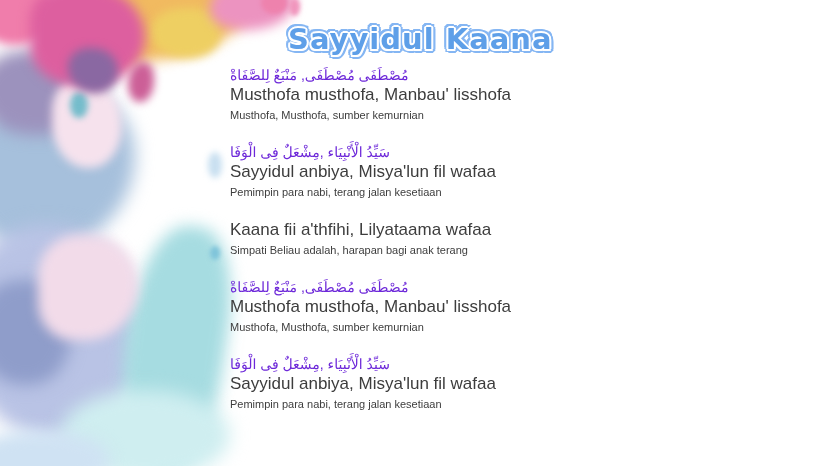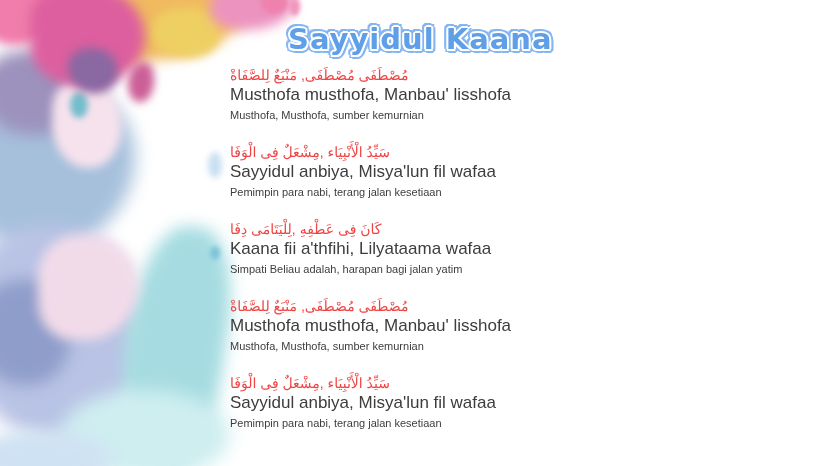--- a/index.html
+++ b/index.html
@@ -48,21 +48,21 @@
       -4px 0 0 #85b6f3, 4px 0 0 #85b6f3, 0 -4px 0 #85b6f3, 0 4px 0 #85b6f3,
       -3px -3px 0 #85b6f3, 3px -3px 0 #85b6f3, -3px 3px 0 #85b6f3, 3px 3px 0 #85b6f3,
       -4px -2px 0 #85b6f3, 4px 2px 0 #85b6f3, -2px -4px 0 #85b6f3, 2px 4px 0 #85b6f3;
     white-space:nowrap;
   }
 
   
   .lyrics { position:absolute; left:230px; top:66px; color:#3d3d3d; }
   .stanza { margin:0 0 18px 0; }
   .stanza p { margin:0; white-space:nowrap; }
-  .arabic  { font-size:14px; line-height:19px; color:#ef4444; direction:rtl; text-align:left; }
+  .arabic  { font-size:14px; line-height:19px; color:#6d28d9; direction:rtl; text-align:left; }
   .translit{ font-size:17px; line-height:20px; }
   .trans   { font-size:11px; line-height:20px; }
 </style>
 </head>
 <body>
 
 <div class="wc">
   <div class="b b-steelblue"></div>
   <div class="b b-purplegray"></div>
   <div class="b b-periwinkle"></div>
@@ -96,23 +96,22 @@
     <p class="trans">Musthofa, Musthofa, sumber kemurnian</p>
   </div>
 
   <div class="stanza">
     <p class="arabic" dir="rtl">سَيِّدُ الْأَنْبِيَاء ,مِشْعَلٌ فِى الْوَفَا</p>
     <p class="translit">Sayyidul anbiya, Misya'lun fil wafaa</p>
     <p class="trans">Pemimpin para nabi, terang jalan kesetiaan</p>
   </div>
 
   <div class="stanza">
-    <p class="arabic" dir="rtl">كَانَ فِى عَطْفِهِ ,لِلْيَتَامَى دِفَا</p>
     <p class="translit">Kaana fii a'thfihi, Lilyataama wafaa</p>
-    <p class="trans">Simpati Beliau adalah, harapan bagi jalan yatim</p>
+    <p class="trans">Simpati Beliau adalah, harapan bagi anak terang</p>
   </div>
 
   <div class="stanza">
     <p class="arabic" dir="rtl">مُصْطَفَى مُصْطَفَى, مَنْبَعٌ لِلصَّفَاةْ</p>
     <p class="translit">Musthofa musthofa, Manbau' lisshofa</p>
     <p class="trans">Musthofa, Musthofa, sumber kemurnian</p>
   </div>
 
   <div class="stanza">
     <p class="arabic" dir="rtl">سَيِّدُ الْأَنْبِيَاء ,مِشْعَلٌ فِى الْوَفَا</p>

